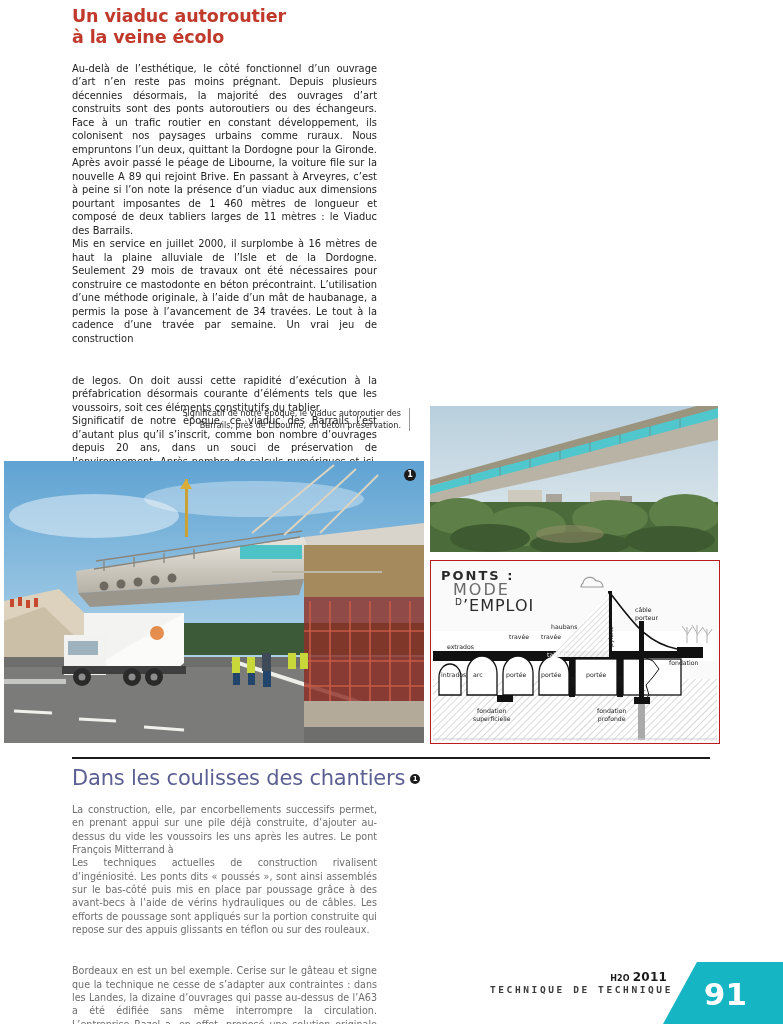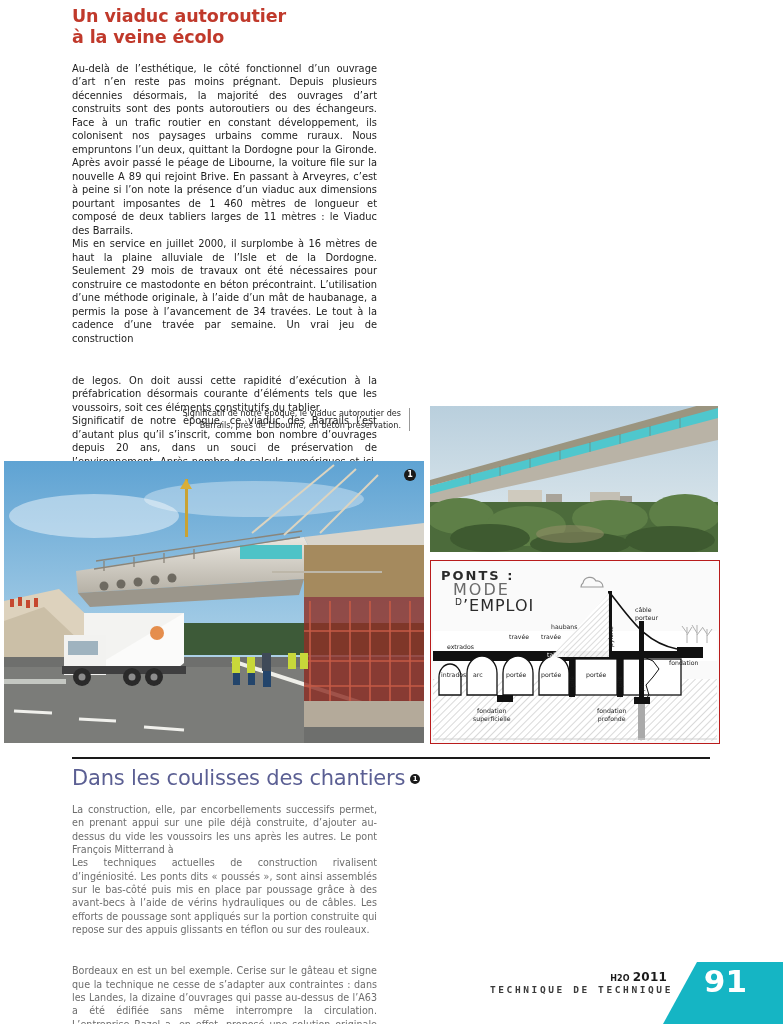--- a/index.html
+++ b/index.html
@@ -221,21 +221,21 @@
     font-size: 8px;
     font-weight: bold;
     color: #1a1a1a;
     white-space: nowrap;
     letter-spacing: 0.2px;
   }
   .footer-mag .yr { font-size: 12px; font-weight: bold; }
   .footer-page {
     position: absolute;
     right: 36px;
-    top: 4px;
+    top: 17px;
     font-size: 31px;
     font-weight: bold;
     color: #ffffff;
     line-height: 1;
     font-family: "DejaVu Sans", "Liberation Sans", sans-serif;
   }
 </style>
 </head>
 <body>
 

